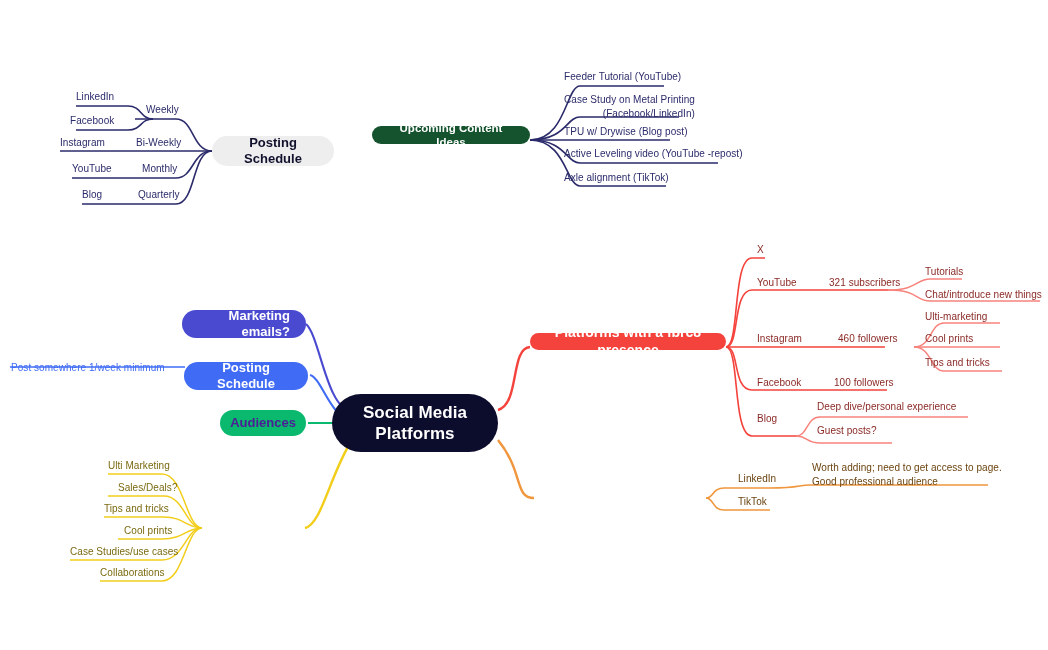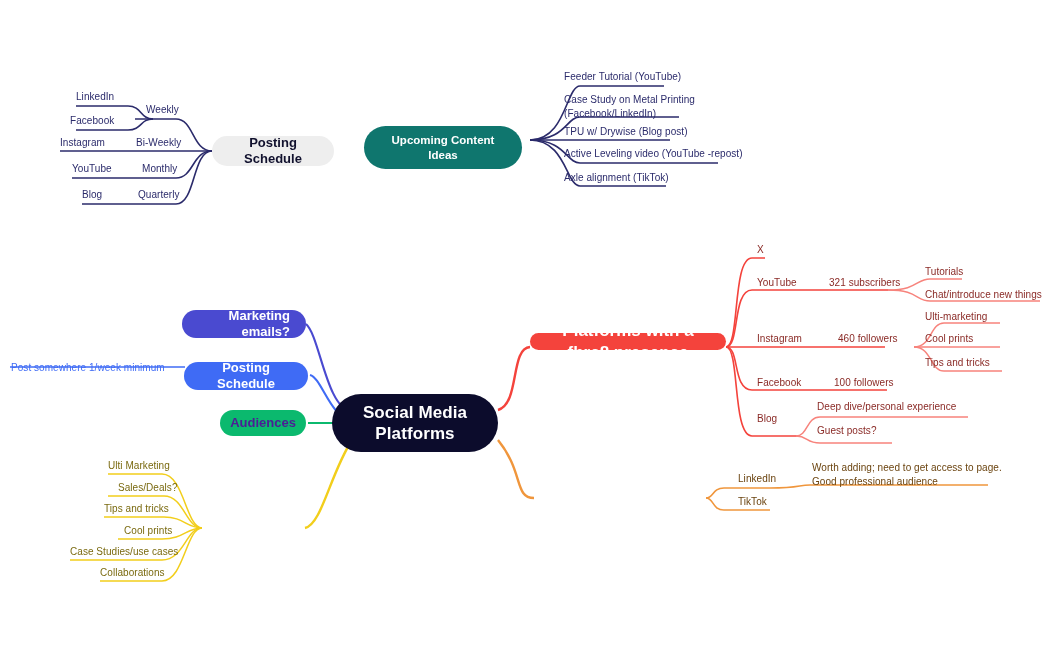--- a/index.html
+++ b/index.html
@@ -112,24 +112,24 @@
   <div class="leaf" style="left:72px;top:162px;color:#2b2b6b;">YouTube</div>
   <div class="leaf" style="left:82px;top:188px;color:#2b2b6b;">Blog</div>
 
   <div class="leaf" style="left:146px;top:103px;color:#2b2b6b;">Weekly</div>
   <div class="leaf" style="left:136px;top:136px;color:#2b2b6b;">Bi-Weekly</div>
   <div class="leaf" style="left:142px;top:162px;color:#2b2b6b;">Monthly</div>
   <div class="leaf" style="left:138px;top:188px;color:#2b2b6b;">Quarterly</div>
 
   <div class="node pill" style="left:212px;top:136px;width:122px;height:30px;background:#eeeeee;color:#11112e;">Posting Schedule</div>
 
-  <div class="node pill" style="left:364px;top:126px;width:158px;height:43px;background:#0f766e;color:#ffffff;font-size:11.5px;">Upcoming Content Ideas</div>
+  <div class="node pill" style="left:372px;top:126px;width:158px;height:18px;background:#14532d;color:#ffffff;font-size:11.5px;">Upcoming Content Ideas</div>
 
   <div class="leaf" style="left:564px;top:70px;color:#2b2b6b;">Feeder Tutorial (YouTube)</div>
-  <div class="leaf" style="left:564px;top:93px;color:#2b2b6b;">Case Study on Metal Printing
+  <div class="leaf" style="left:564px;top:93px;color:#2b2b6b;text-align:right;">Case Study on Metal Printing
 (Facebook/LinkedIn)</div>
   <div class="leaf" style="left:564px;top:125px;color:#2b2b6b;">TPU w/ Drywise (Blog post)</div>
   <div class="leaf" style="left:564px;top:147px;color:#2b2b6b;">Active Leveling video (YouTube -repost)</div>
   <div class="leaf" style="left:564px;top:171px;color:#2b2b6b;">Axle alignment (TikTok)</div>
 
   <div class="node root" style="left:332px;top:394px;width:166px;height:58px;">Social Media
 Platforms</div>
 
   <div class="node pill" style="left:182px;top:310px;width:124px;height:28px;background:#4a4ad0;color:#ffffff;text-align:right;">Marketing emails?</div>
 
@@ -139,21 +139,21 @@
   <div class="node pill" style="left:220px;top:410px;width:86px;height:26px;background:#0bb96e;color:#4c1d95;">Audiences</div>
 
 
   <div class="leaf" style="left:108px;top:459px;color:#7a6a10;">Ulti Marketing</div>
   <div class="leaf" style="left:104px;top:502px;color:#7a6a10;">Tips and tricks</div>
   <div class="leaf" style="left:124px;top:524px;color:#7a6a10;">Cool prints</div>
   <div class="leaf" style="left:118px;top:481px;color:#7a6a10;">Sales/Deals?</div>
   <div class="leaf" style="left:70px;top:545px;color:#7a6a10;">Case Studies/use cases</div>
   <div class="leaf" style="left:100px;top:566px;color:#7a6a10;">Collaborations</div>
 
-  <div class="node pill big" style="left:530px;top:333px;width:196px;height:17px;background:#f4433c;color:#ffffff;font-size:17px;">Platforms with a fbrc8 presence</div>
+  <div class="node pill big" style="left:530px;top:333px;width:196px;height:17px;background:#f4433c;color:#ffffff;font-size:14px;">Platforms with a fbrc8 presence</div>
 
   <div class="leaf" style="left:757px;top:243px;color:#8a2a26;">X</div>
 
   <div class="leaf" style="left:757px;top:276px;color:#8a2a26;">YouTube</div>
   <div class="leaf" style="left:829px;top:276px;color:#8a2a26;">321 subscribers</div>
   <div class="leaf" style="left:925px;top:265px;color:#8a2a26;">Tutorials</div>
   <div class="leaf" style="left:925px;top:288px;color:#8a2a26;">Chat/introduce new things</div>
 
   <div class="leaf" style="left:757px;top:332px;color:#8a2a26;">Instagram</div>
   <div class="leaf" style="left:838px;top:332px;color:#8a2a26;">460 followers</div>

